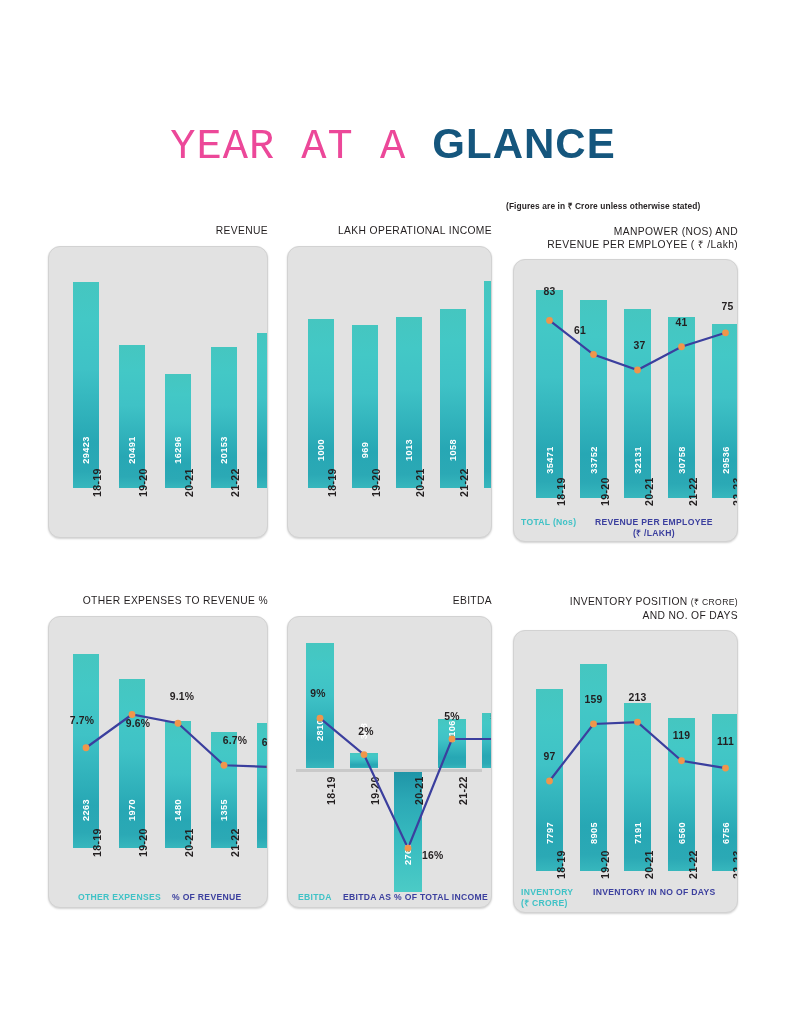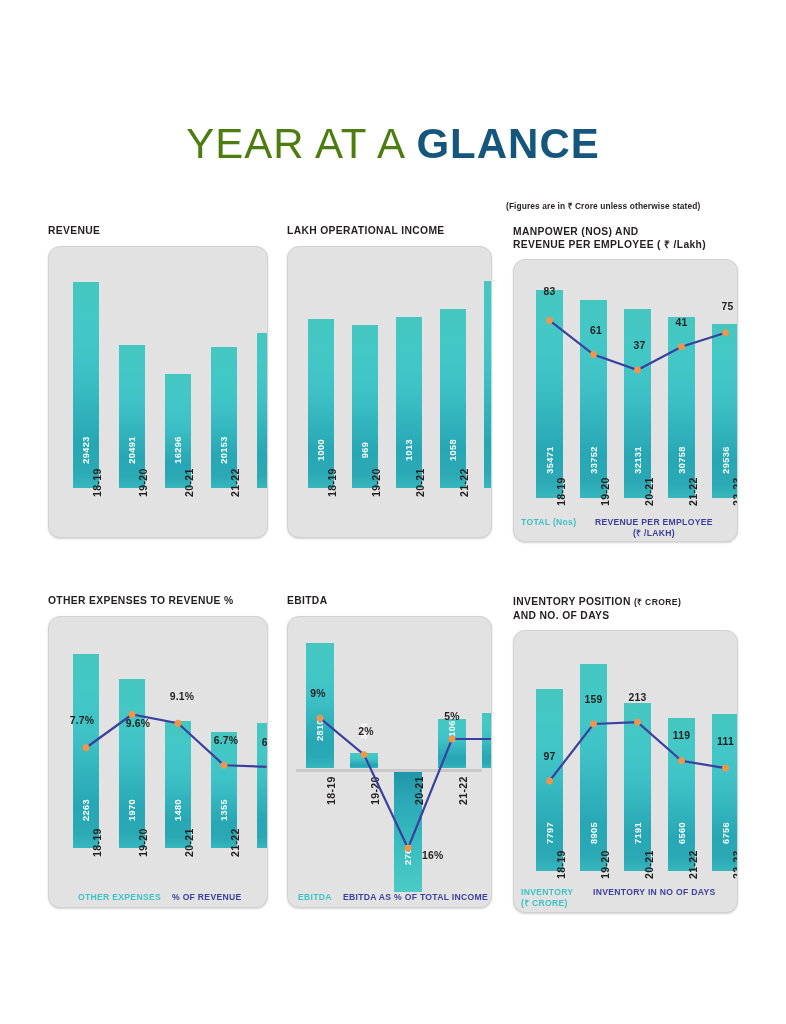--- a/index.html
+++ b/index.html
@@ -8,32 +8,32 @@
     font-family:"Liberation Sans", sans-serif;
     color:#231f20;overflow:hidden;position:relative;
   }
   .page{position:relative;width:786px;height:1024px;}
 
   
   .title{
     position:absolute;left:0;right:0;top:118px;text-align:center;
     font-size:42px;letter-spacing:1px;line-height:52px;font-weight:400;
   }
-  .title .t-light{color:#4d7c0f;font-weight:400;}
+  .title .t-light{color:#ec4899;font-weight:400;font-family:Liberation Mono, monospace;}
   .title .t-bold{color:#15567d;font-weight:700;}
 
   .figures-note{
     position:absolute;left:506px;top:200px;width:270px;text-align:left;
     font-size:8.4px;font-weight:700;color:#231f20;letter-spacing:.1px;
   }
 
   
   .panel-wrap{position:absolute;}
   .chart-title{
-    text-align:left;font-size:10.3px;font-weight:700;color:#231f20;
+    text-align:right;font-size:10.3px;font-weight:400;color:#231f20;
     letter-spacing:.35px;line-height:12.5px;margin-bottom:8px;
   }
   .chart-title .sm{font-size:8.6px;}
   .panel{
     background:#e2e2e2;border:1px solid #d2d2d2;border-radius:12px;
     box-shadow:0 1px 2px rgba(0,0,0,.18);
     position:relative;overflow:hidden;
   }
 
   
@@ -170,21 +170,21 @@
           <div class="xlab" style="left: 216.5px; top: 246px;">22-23</div>
           <svg class="lineLayer" width="225" height="281">
             <polyline points="35.5,60.4 79.5,94.5 123.5,110 167.5,86.75 211.5,72.8" fill="none" stroke="#3b3f9e" stroke-width="2.2"></polyline>
             <circle cx="35.5" cy="60.4" r="3.4" fill="#f0964b"></circle>
             <circle cx="79.5" cy="94.5" r="3.4" fill="#f0964b"></circle>
             <circle cx="123.5" cy="110" r="3.4" fill="#f0964b"></circle>
             <circle cx="167.5" cy="86.75" r="3.4" fill="#f0964b"></circle>
             <circle cx="211.5" cy="72.8" r="3.4" fill="#f0964b"></circle>
           </svg>
           <div class="pt-lab" style="left: 35.5px; top: 26.4px; transform: translateX(-50%);">83</div>
-          <div class="pt-lab" style="left: 82px; top: 64.5px; transform: translateX(-50%);">61</div>
+          <div class="pt-lab" style="left: 66px; top: 64.5px; transform: translateX(-50%);">61</div>
           <div class="pt-lab" style="left: 125.5px; top: 80px; transform: translateX(-50%);">37</div>
           <div class="pt-lab" style="left: 167.5px; top: 56.75px; transform: translateX(-50%);">41</div>
           <div class="pt-lab" style="left: 213.5px; top: 40.8px; transform: translateX(-50%);">75</div>
         </div>
     </div>
     <div class="legend" style="left:8px;top:292px;">
       <span class="lg-teal">TOTAL (Nos)</span>
     </div>
     <div class="legend" style="left:82px;top:292px;text-align:center;">
       <span class="lg-navy">REVENUE PER EMPLOYEE</span><br>
@@ -221,21 +221,21 @@
             <polyline points="37,130.75 83,97.5 129,106.25 175,148.25 221,150" fill="none" stroke="#3b3f9e" stroke-width="2.2"></polyline>
             <circle cx="37" cy="130.75" r="3.4" fill="#f0964b"></circle>
             <circle cx="83" cy="97.5" r="3.4" fill="#f0964b"></circle>
             <circle cx="129" cy="106.25" r="3.4" fill="#f0964b"></circle>
             <circle cx="175" cy="148.25" r="3.4" fill="#f0964b"></circle>
             <circle cx="221" cy="150" r="3.4" fill="#f0964b"></circle>
           </svg>
           <div class="pt-lab" style="left: 33px; top: 98.75px; transform: translateX(-50%);">7.7%</div>
           <div class="pt-lab" style="left: 89px; top: 101.5px; transform: translateX(-50%);">9.6%</div>
           <div class="pt-lab" style="left: 133px; top: 74.25px; transform: translateX(-50%);">9.1%</div>
-          <div class="pt-lab" style="left: 177px; top: 118.25px; transform: translateX(-50%);">6.7%</div>
+          <div class="pt-lab" style="left: 186px; top: 118.25px; transform: translateX(-50%);">6.7%</div>
           <div class="pt-lab" style="left: 225px; top: 120px; transform: translateX(-50%);">6.6%</div>
         </div>
     </div>
     <div class="legend" style="left:30px;top:297px;">
       <span class="lg-teal">OTHER  EXPENSES</span>
     </div>
     <div class="legend" style="left:124px;top:297px;">
       <span class="lg-navy">% OF REVENUE</span>
     </div>
   </div>

